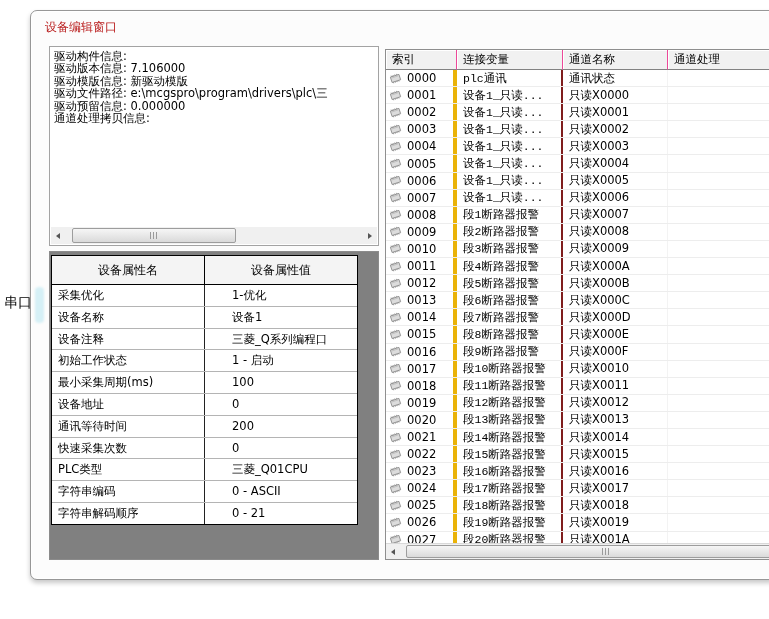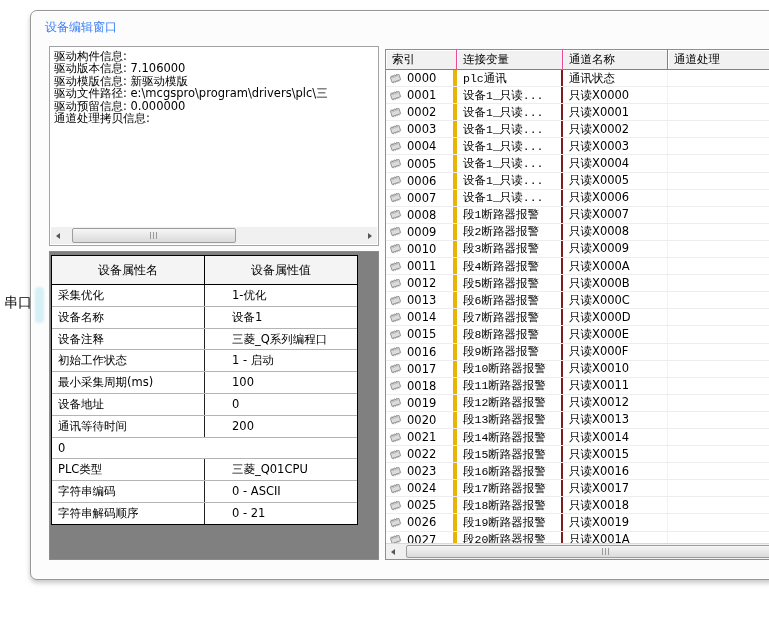--- a/index.html
+++ b/index.html
@@ -14,21 +14,21 @@
   .cyan-smudge{position:absolute;left:35px;top:287px;width:9px;height:36px;
     background:#c9ecf4;opacity:.75;filter:blur(1.2px);border-radius:4px;z-index:5;}
 
   
   .window{
     position:absolute;left:30px;top:10px;width:745px;height:568px;
     background:#fcfcfc;border:1px solid #979797;border-radius:7px;
     box-shadow:0 3px 5px rgba(0,0,0,.22), inset 0 0 0 1px #ffffff;
     overflow:hidden;z-index:2;
   }
-  .window-title{position:absolute;left:14px;top:8px;font-size:12px;color:#3b82f6;}
+  .window-title{position:absolute;left:14px;top:8px;font-size:12px;color:#b91c1c;}
 
   
   .driver-box{position:absolute;left:18px;top:35px;width:330px;height:200px;
     border:1px solid #a3a3a3;background:#fff;box-sizing:border-box;}
   .driver-text{position:absolute;left:4px;top:3px;right:2px;bottom:20px;
     overflow:hidden;font-size:11.5px;line-height:12.4px;white-space:pre;}
 
   
   .hscroll{position:absolute;left:1px;right:1px;bottom:1px;height:17px;
     background:#f0f0f0;display:flex;align-items:stretch;}
@@ -133,20 +133,21 @@
           </div>
           <div class="prow">
             <div class="pc c1">设备地址</div>
             <div class="pc c2">0</div>
           </div>
           <div class="prow">
             <div class="pc c1">通讯等待时间</div>
             <div class="pc c2">200</div>
           </div>
           <div class="prow">
+            <div class="pc c1">快速采集次数</div>
             <div class="pc c2">0</div>
           </div>
           <div class="prow">
             <div class="pc c1">PLC类型</div>
             <div class="pc c2">三菱_Q01CPU</div>
           </div>
           <div class="prow">
             <div class="pc c1">字符串编码</div>
             <div class="pc c2">0 - ASCII</div>
           </div>

